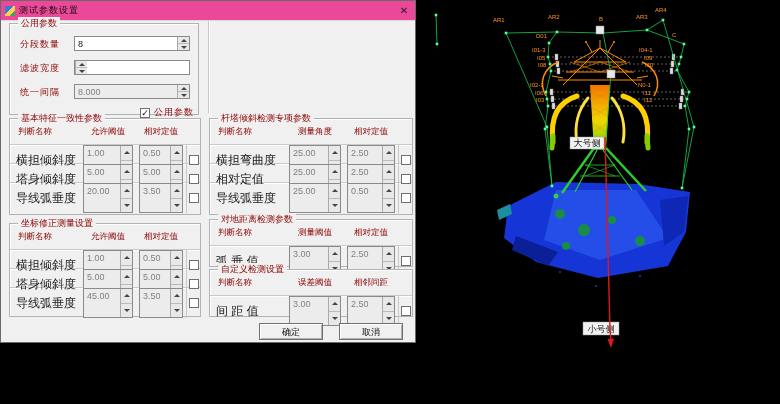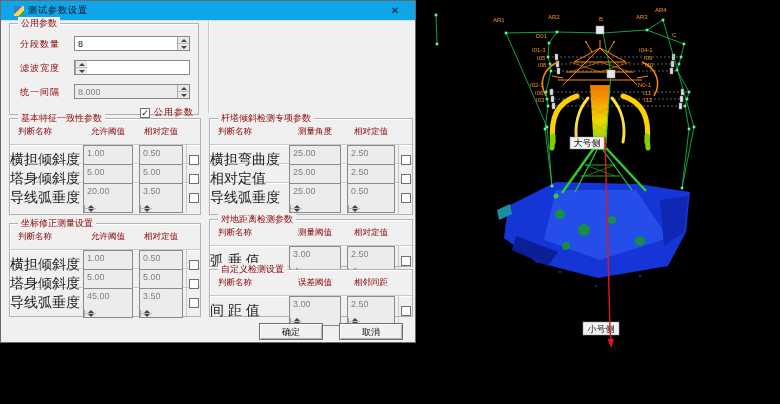--- a/index.html
+++ b/index.html
@@ -1,22 +1,22 @@
 <!DOCTYPE html>
 <html><head>
 <meta charset="utf-8">
 <style>
   html,body{margin:0;padding:0;background:#000;}
   .stage{position:relative;width:780px;height:404px;background:#000;overflow:hidden;
          font-family:"Liberation Sans",sans-serif;}
   
   .dialog{position:absolute;left:0;top:0;width:416px;height:343px;background:#f0f0f0;
           border:1px solid #6a6a6a;box-sizing:border-box;}
-  .titlebar{position:relative;height:20px;background:#0ea5e9;border-bottom:1px solid #d9d9d9;
-            display:flex;align-items:center;padding:0 13px;box-sizing:border-box;}
+  .titlebar{position:relative;height:20px;background:#ec4899;border-bottom:1px solid #d9d9d9;
+            display:flex;align-items:center;padding:0 4px;box-sizing:border-box;}
   .app-icon{width:10px;height:10px;margin-right:4px;
             background:linear-gradient(135deg,#3a7bd5 0 45%,#ffd34e 45% 75%,#3aa35a 75%);}
   .title{font-size:9px;color:#111;letter-spacing:1px;}
   .close{margin-left:auto;font-size:10px;color:#222;width:14px;text-align:center;cursor:default;}
   .dbody{position:absolute;left:0;top:16px;right:0;bottom:0;}
   .group{position:absolute;border:1px solid #b2b2b2;box-shadow:1px 1px 0 #fff inset;
          background:#f0f0f0;box-sizing:border-box;}
   .glegend{position:absolute;top:-7px;left:8px;background:#f0f0f0;padding:0 3px;
            font-size:9px;color:#8b0000;white-space:nowrap;}
   .vdiv{position:absolute;left:207px;top:4px;height:92px;width:0;
@@ -41,22 +41,22 @@
       font-size:9px;line-height:8px;text-align:center;color:#111;}
   .cblabel{font-size:9px;color:#8b0000;letter-spacing:1px;}
   
   .thead,.trow{display:grid;align-items:center;box-sizing:border-box;}
   .tbl-l .thead,.tbl-l .trow{grid-template-columns:70px 56px 50px 1fr;}
   .tbl-r .thead,.tbl-r .trow{grid-template-columns:76px 58px 54px 1fr;}
   .thead{height:25px;}
   .thead .h{font-size:8.5px;color:#8b0000;text-align:center;white-space:nowrap;}
   .thead .h.c1{text-align:left;padding-left:8px;}
   .trow{height:19px;border-top:1px solid #c9c9c9;box-shadow:0 1px 0 #fff inset;}
-  .rlabel{font-size:14px;color:#1a1a1a;white-space:nowrap;}
-  .trow .spin{margin:0 3px;height:30px;flex-direction:column;}
+  .rlabel{font-size:12px;color:#1a1a1a;padding-left:6px;white-space:nowrap;}
+  .trow .spin{margin:0 3px;height:30px;}
   .cbcell{display:flex;justify-content:center;border-left:1px solid #c9c9c9;height:100%;
           align-items:center;}
   
   .btn{position:absolute;width:64px;height:17px;background:#f0f0f0;border:1px solid #707070;
        box-shadow:inset 1px 1px 0 #fff,inset -1px -1px 0 #b0b0b0;font-size:9px;color:#111;
        text-align:center;line-height:16px;box-sizing:border-box;}
   
   .scene{position:absolute;left:416px;top:0;width:364px;height:404px;background:#000;}
   .scene svg{display:block;width:364px;height:404px;}
   .nlabel{position:absolute;font-size:6px;color:#ff9020;white-space:nowrap;line-height:6px;

